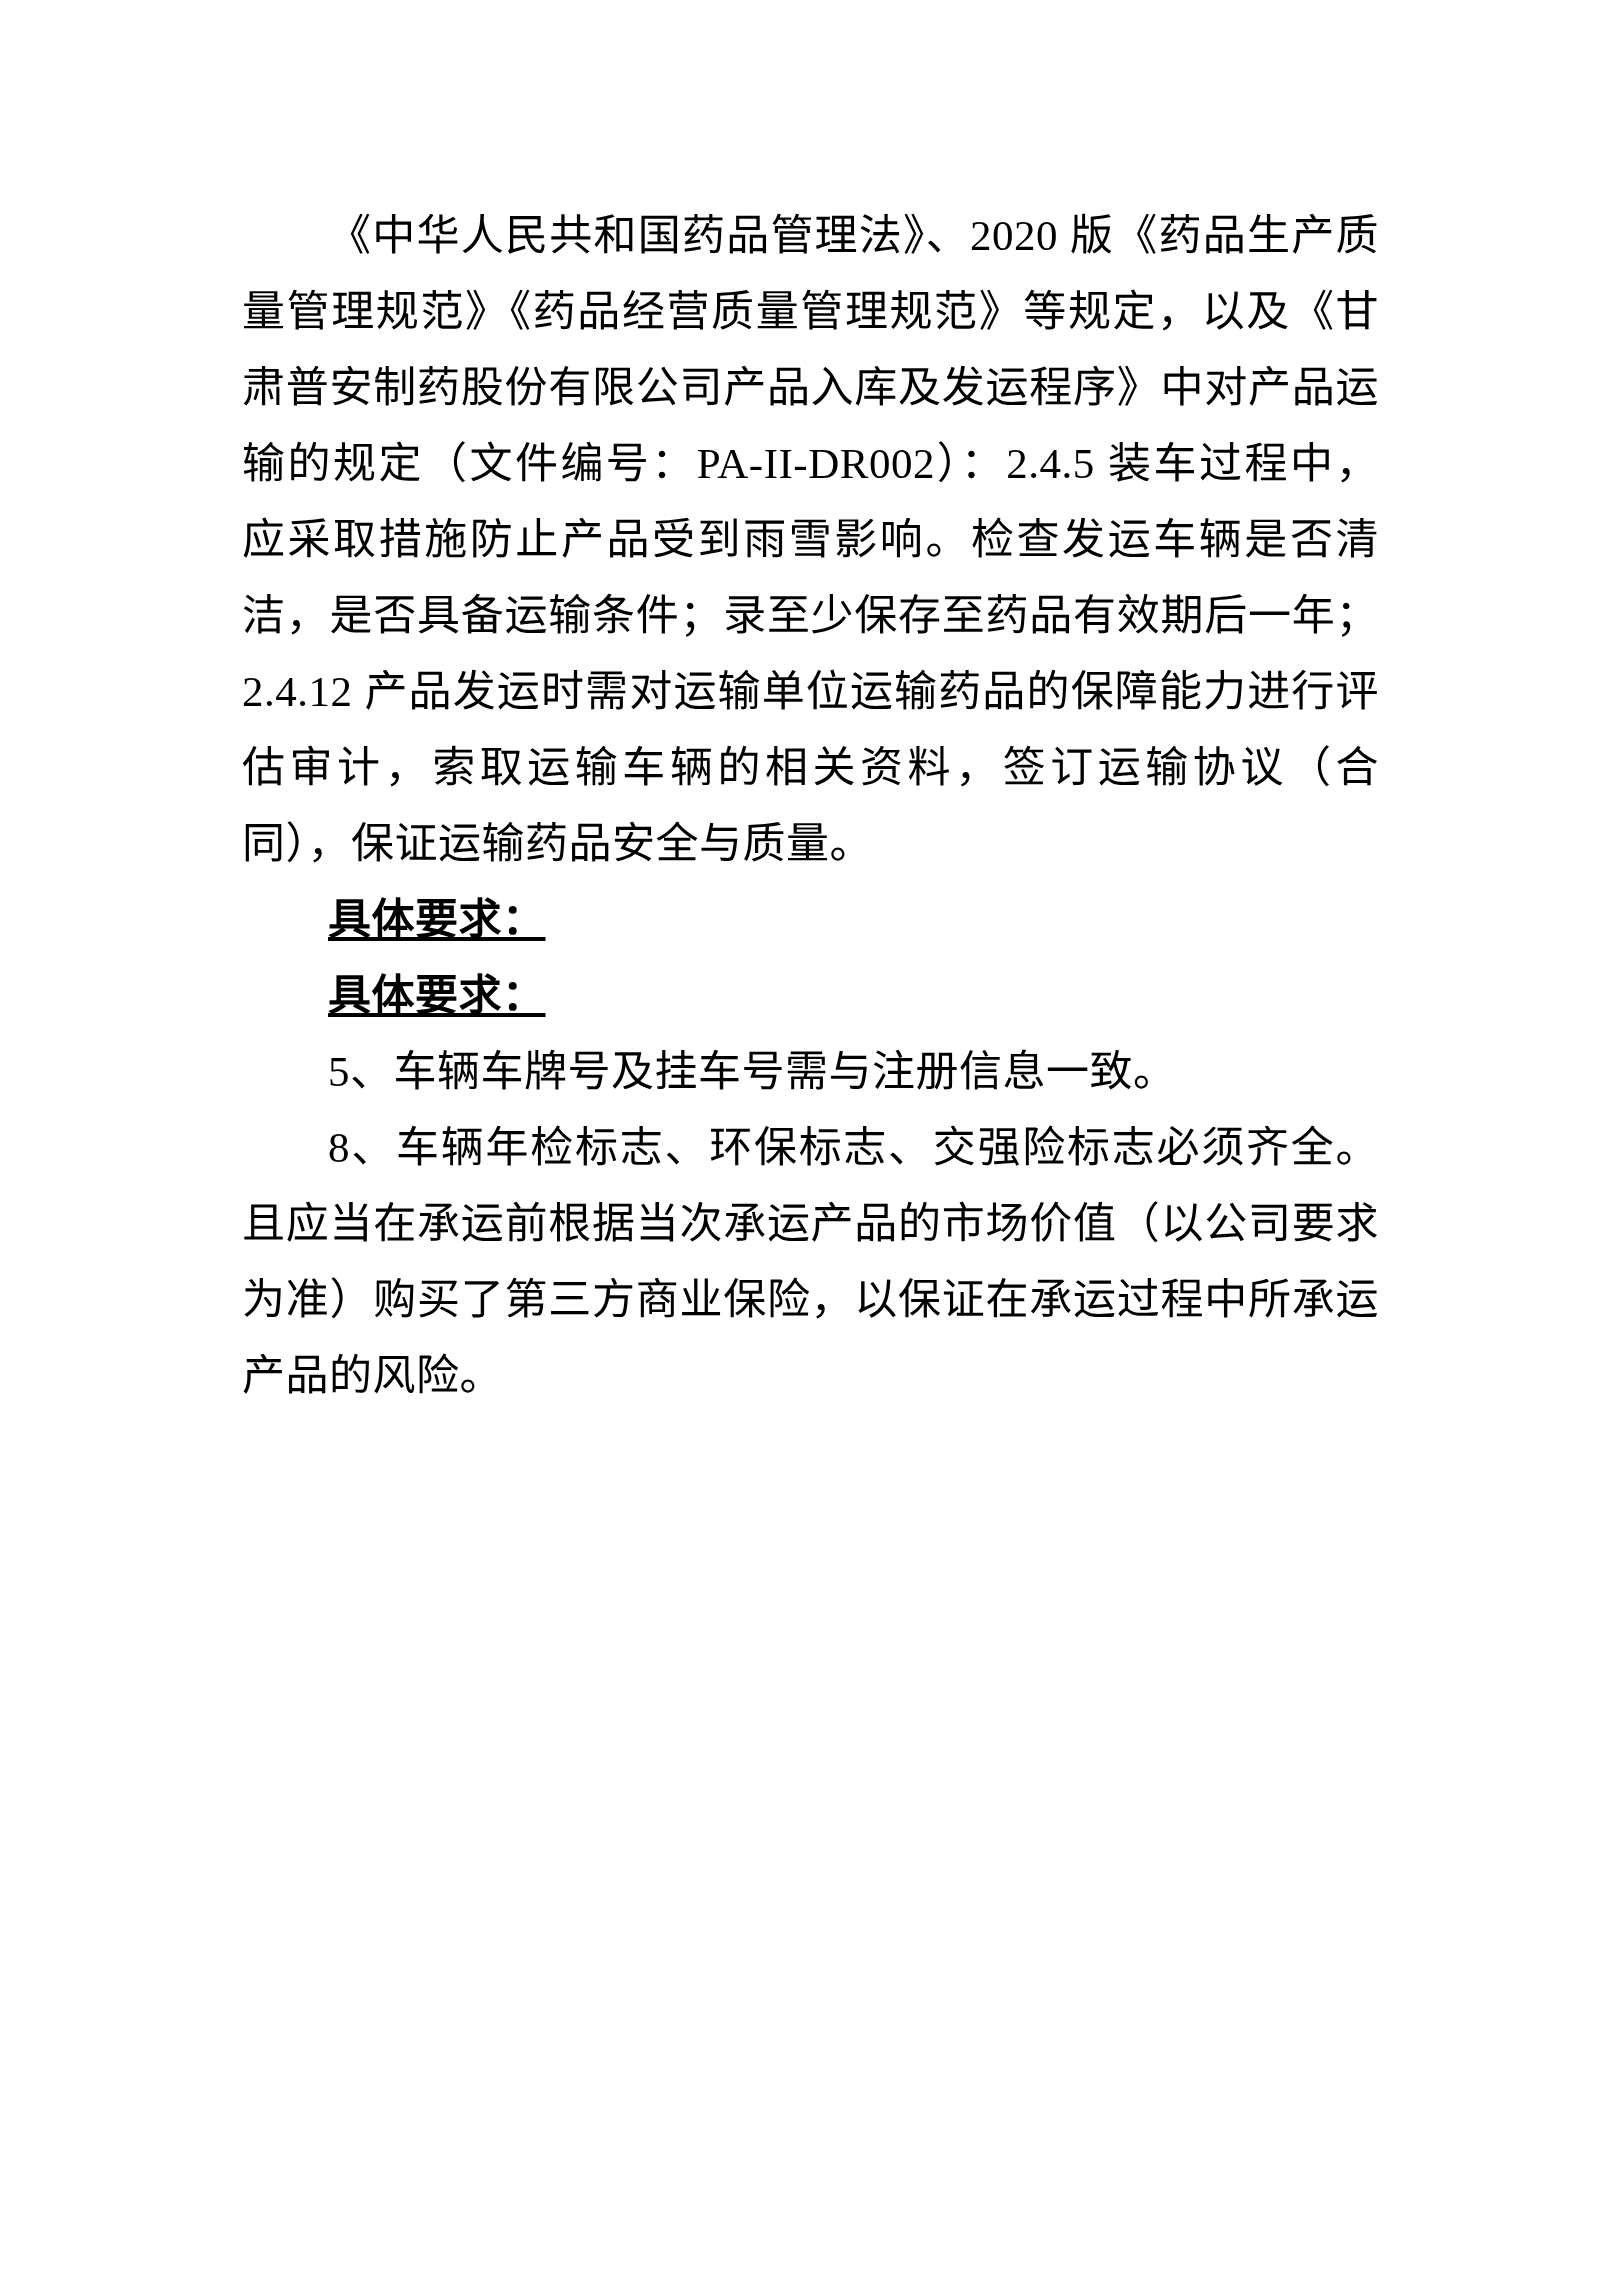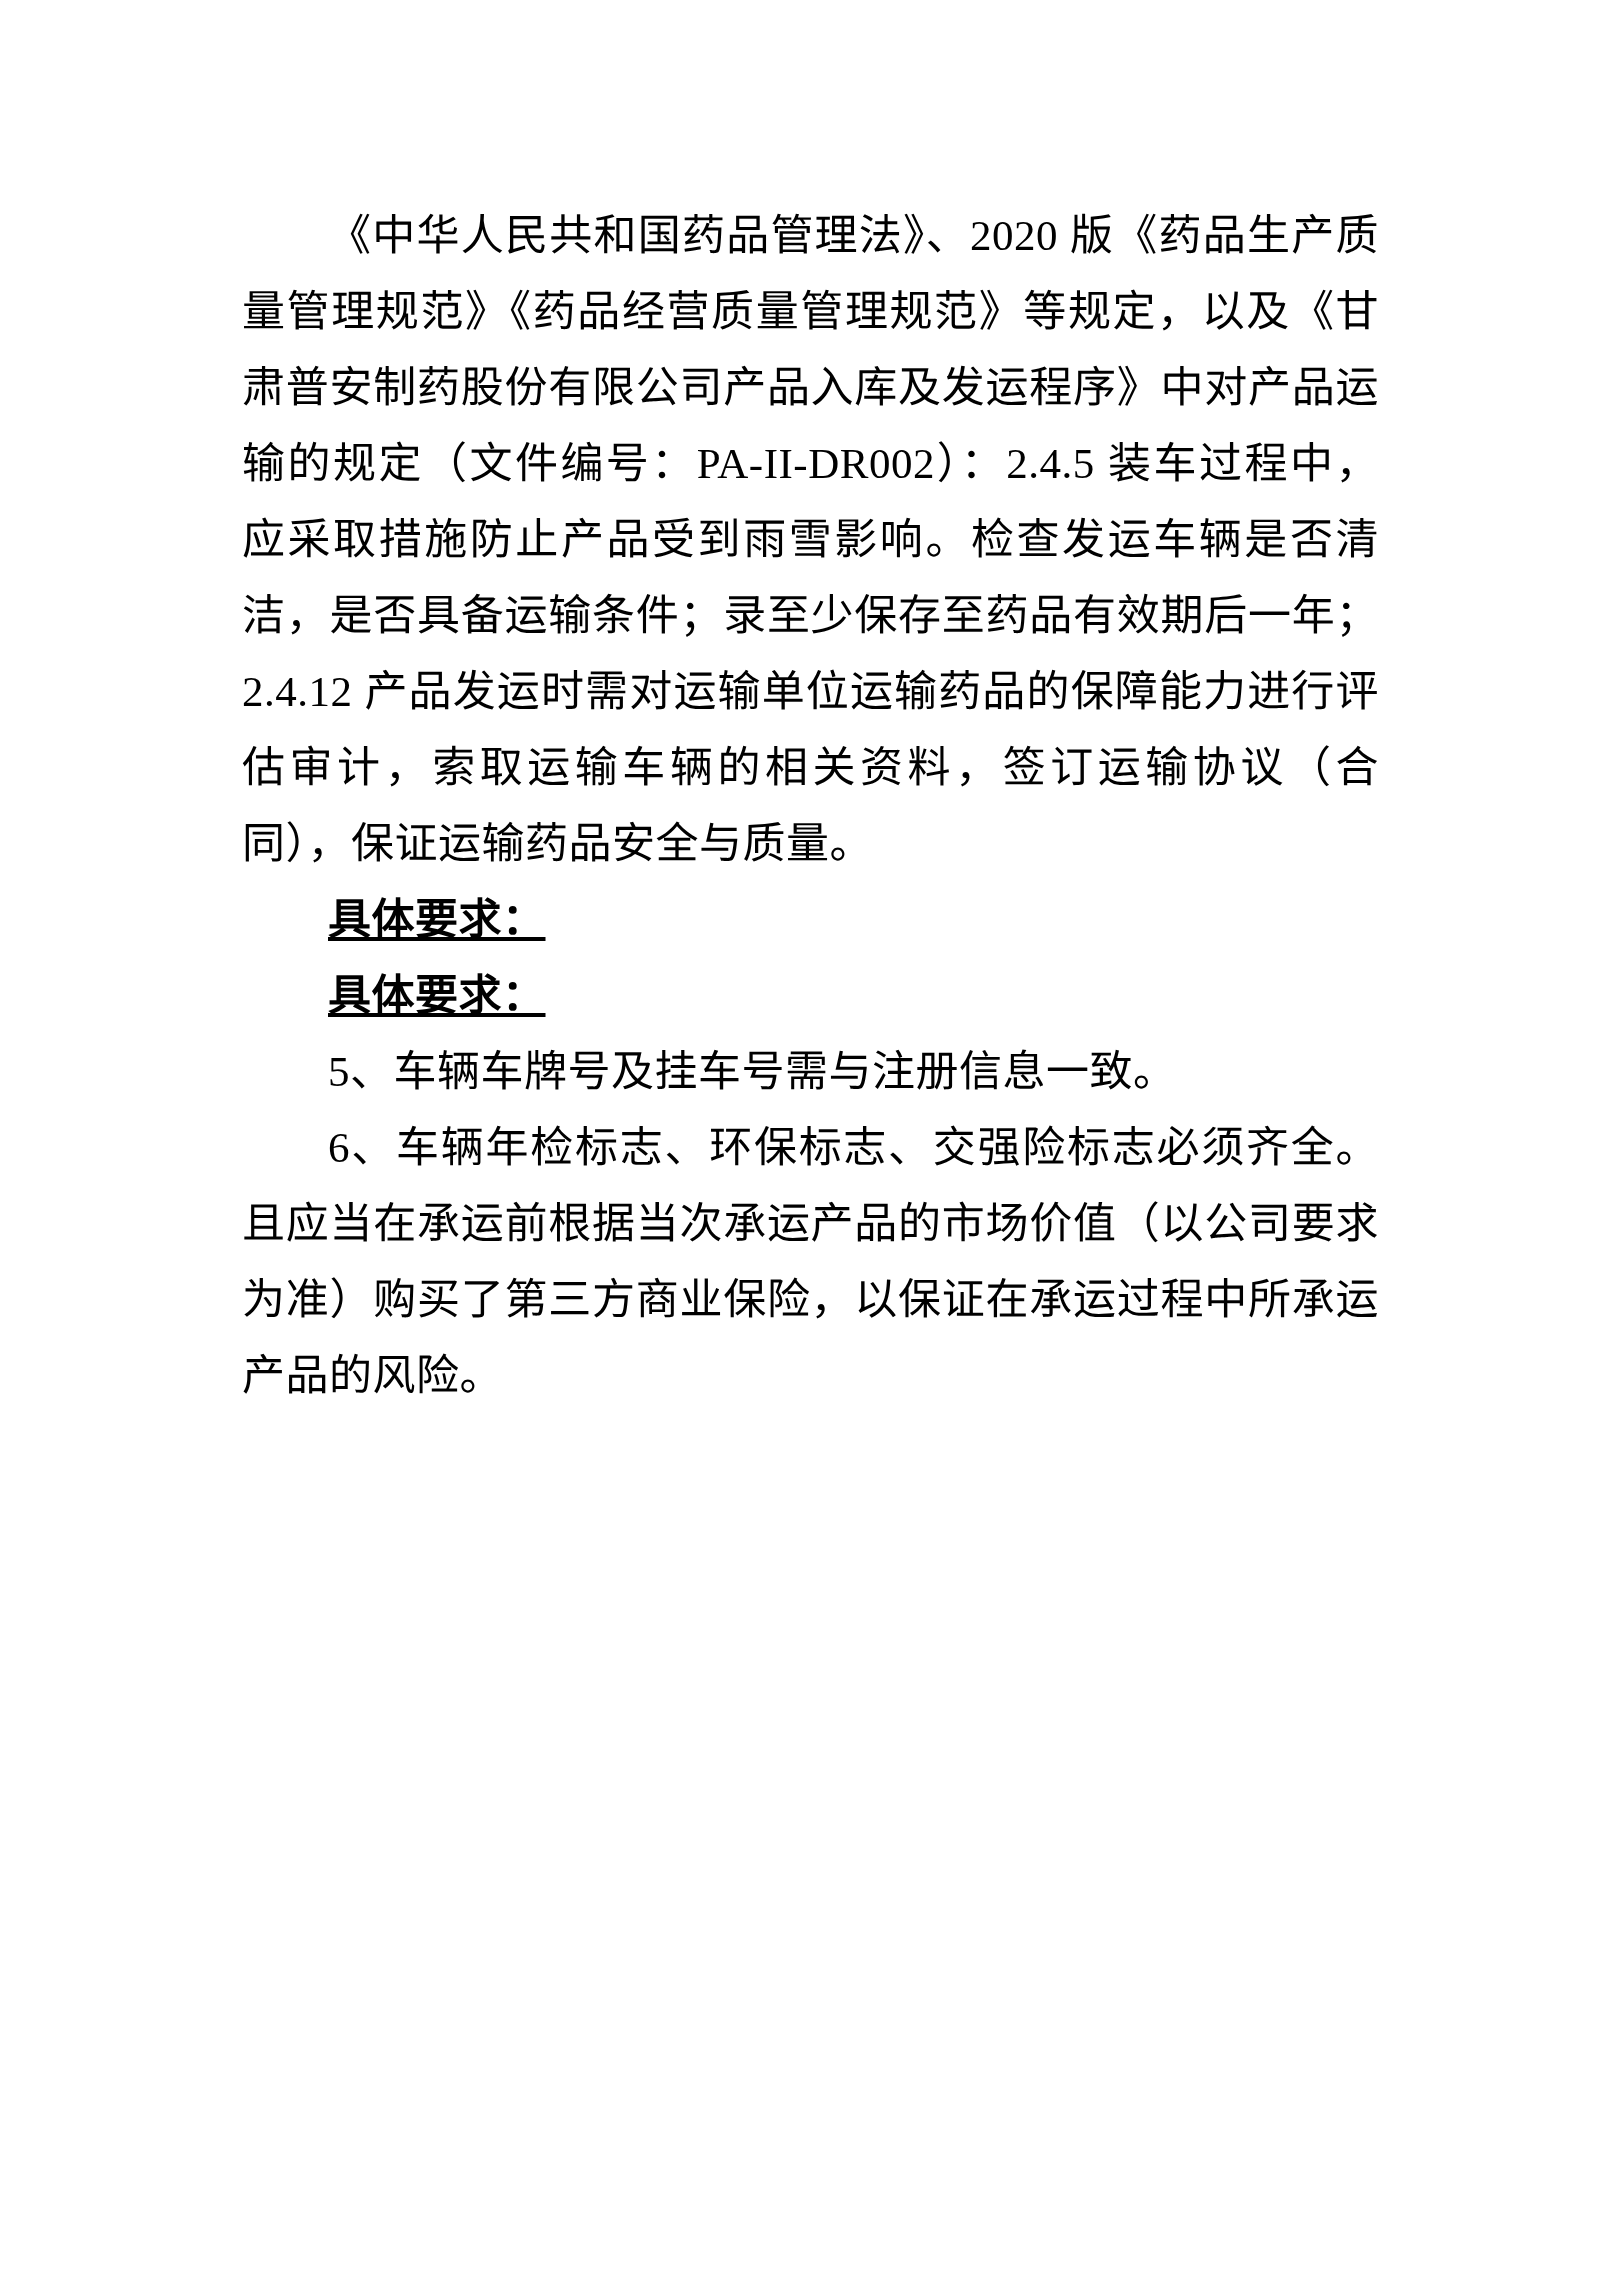--- a/index.html
+++ b/index.html
@@ -47,16 +47,16 @@
 </style>
 </head>
 <body>
 
 <div class="page">
   <div class="content">
     <p class="body">《中华人民共和国药品管理法》、2020 版《药品生产质量管理规范》《药品经营质量管理规范》等规定，以及《甘肃普安制药股份有限公司产品入库及发运程序》中对产品运输的规定（文件编号：PA-II-DR002）：2.4.5 装车过程中，应采取措施防止产品受到雨雪影响。检查发运车辆是否清洁，是否具备运输条件；录至少保存至药品有效期后一年；2.4.12 产品发运时需对运输单位运输药品的保障能力进行评估审计，索取运输车辆的相关资料，签订运输协议（合同），保证运输药品安全与质量。</p>
     <p class="heading">具体要求：</p>
     <p class="heading">具体要求：</p>
     <p class="body">5、车辆车牌号及挂车号需与注册信息一致。</p>
-    <p class="body">6、车辆年检标志、环保标志、交强险标志必须齐全。且应当在承运前根据当次承运产品的市场价值（以公司要求为准）购买了第三方商业保险，以保证在承运过程中所承运产品的风险。</p>
+    <p class="body">8、车辆年检标志、环保标志、交强险标志必须齐全。且应当在承运前根据当次承运产品的市场价值（以公司要求为准）购买了第三方商业保险，以保证在承运过程中所承运产品的风险。</p>
   </div>
 </div>
 
 
 </body></html>

